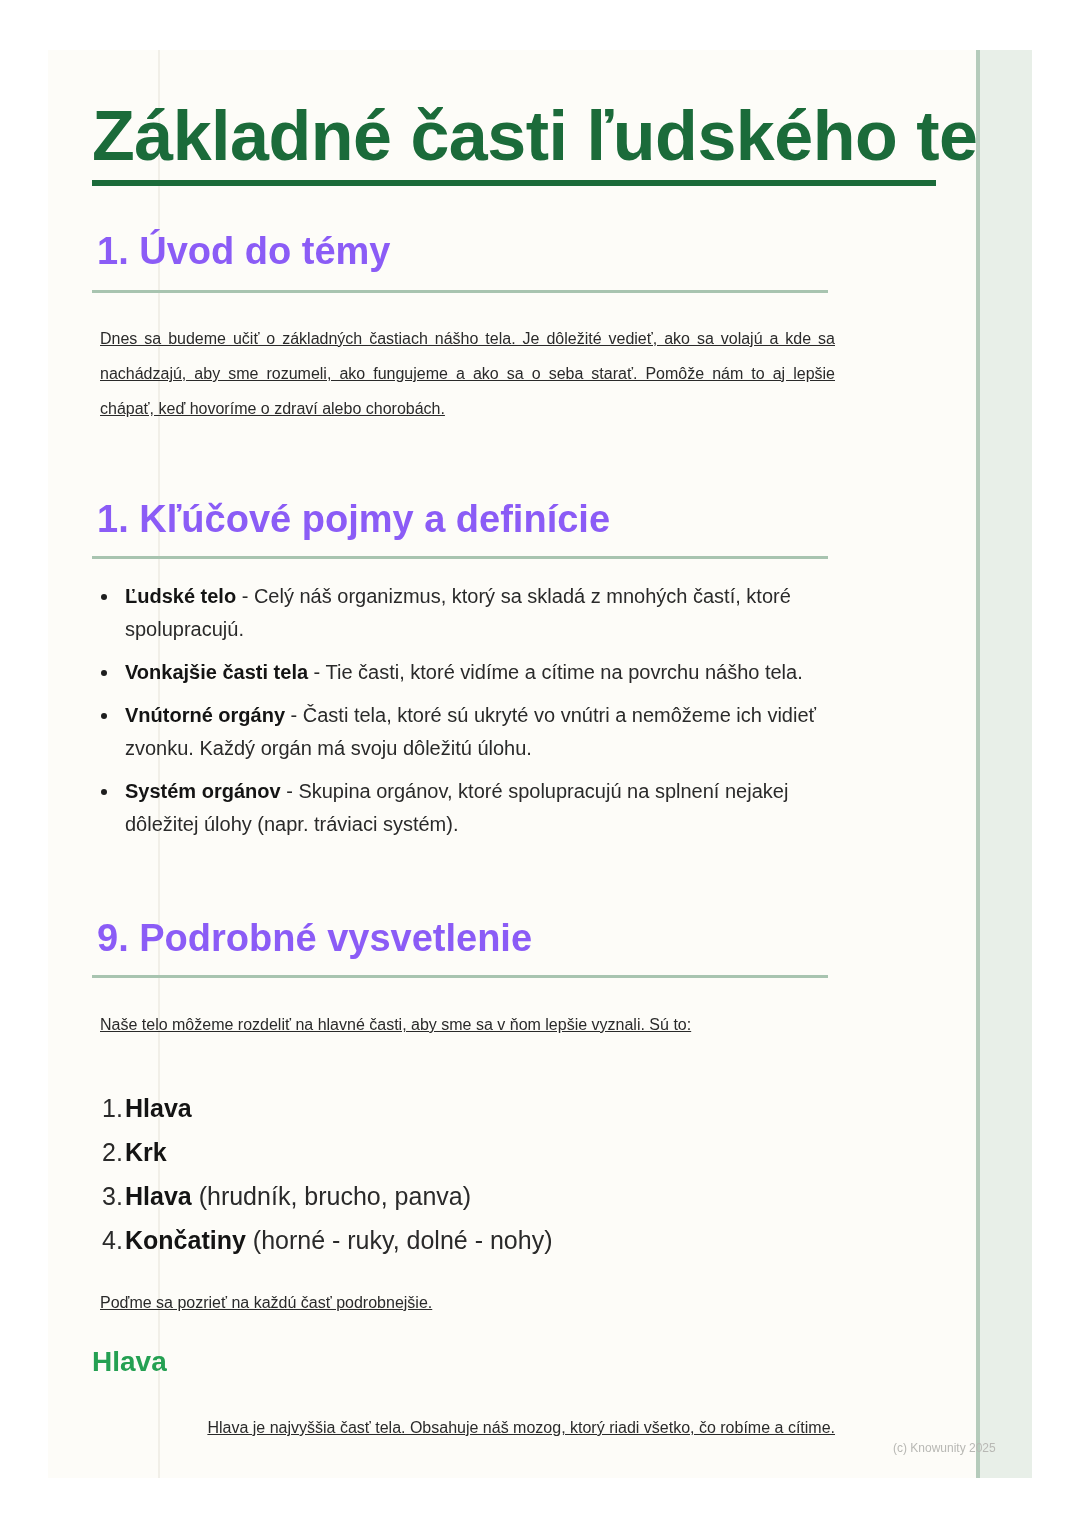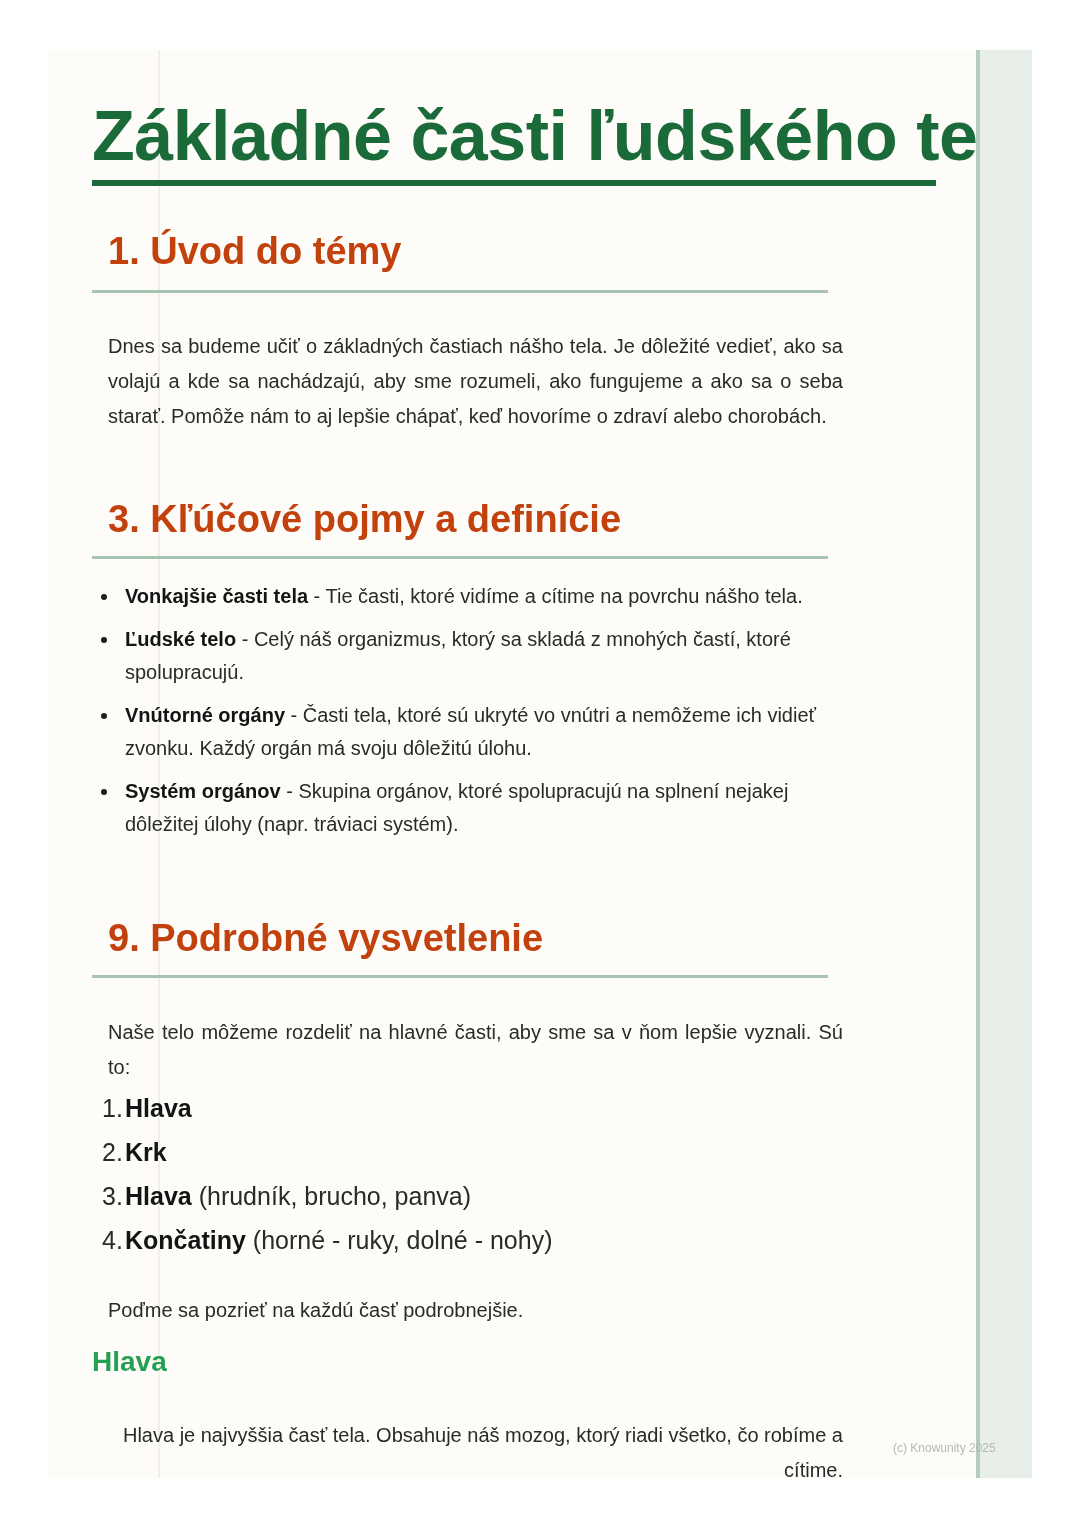--- a/index.html
+++ b/index.html
@@ -61,43 +61,44 @@
     .title-rule {
       position: absolute;
       top: 130px;
       left: 0;
       width: 844px;
       height: 6px;
       background: #1b6b3a;
     }
     .h2 {
       position: absolute;
-      left: 16px;
+      left: 5px;
       margin: 0;
       font-size: 38px;
       font-weight: 700;
-      color: #c2410c;
+      color: #8b5cf6;
       white-space: nowrap;
     }
     .h2-rule {
       position: absolute;
       left: 0;
       width: 736px;
       height: 3px;
       background: #a8c4b0;
     }
     .para {
       position: absolute;
       left: 0;
       width: 735px;
-      margin: 16px;
-      font-size: 20px;
+      margin: 8px;
+      font-size: 16px;
       line-height: 35px;
       color: #2a2a2a;
       text-align: justify;
+      text-decoration: underline;
     }
     .bullets {
       position: absolute;
       left: 0;
       width: 735px;
       margin: 0;
       padding: 0;
       list-style: none;
     }
     .bullet-item {
@@ -165,30 +166,30 @@
   <div class="page-margin-line"></div>
 
   <div class="content">
     <h1 class="doc-title">Základné časti ľudského tela</h1>
     <div class="title-rule"></div>
 
     <h2 class="h2" style="top:180px;">1. Úvod do témy</h2>
     <div class="h2-rule" style="top:240px;"></div>
     <p class="para" style="top:263px;">Dnes sa budeme učiť o základných častiach nášho tela. Je dôležité vedieť, ako sa volajú a kde sa nachádzajú, aby sme rozumeli, ako fungujeme a ako sa o seba starať. Pomôže nám to aj lepšie chápať, keď hovoríme o zdraví alebo chorobách.</p>
 
-    <h2 class="h2" style="top:448px;">3. Kľúčové pojmy a definície</h2>
+    <h2 class="h2" style="top:448px;">1. Kľúčové pojmy a definície</h2>
     <div class="h2-rule" style="top:506px;"></div>
     <ul class="bullets" style="top:530px;">
       <li class="bullet-item">
         <span class="bullet-dot"></span>
+        <span class="term">Ľudské telo</span><span> - Celý náš organizmus, ktorý sa skladá z mnohých častí, ktoré spolupracujú.</span>
+      </li>
+      <li class="bullet-item">
+        <span class="bullet-dot"></span>
         <span class="term">Vonkajšie časti tela</span><span> - Tie časti, ktoré vidíme a cítime na povrchu nášho tela.</span>
-      </li>
-      <li class="bullet-item">
-        <span class="bullet-dot"></span>
-        <span class="term">Ľudské telo</span><span> - Celý náš organizmus, ktorý sa skladá z mnohých častí, ktoré spolupracujú.</span>
       </li>
       <li class="bullet-item">
         <span class="bullet-dot"></span>
         <span class="term">Vnútorné orgány</span><span> - Časti tela, ktoré sú ukryté vo vnútri a nemôžeme ich vidieť zvonku. Každý orgán má svoju dôležitú úlohu.</span>
       </li>
       <li class="bullet-item">
         <span class="bullet-dot"></span>
         <span class="term">Systém orgánov</span><span> - Skupina orgánov, ktoré spolupracujú na splnení nejakej dôležitej úlohy (napr. tráviaci systém).</span>
       </li>
     </ul>

